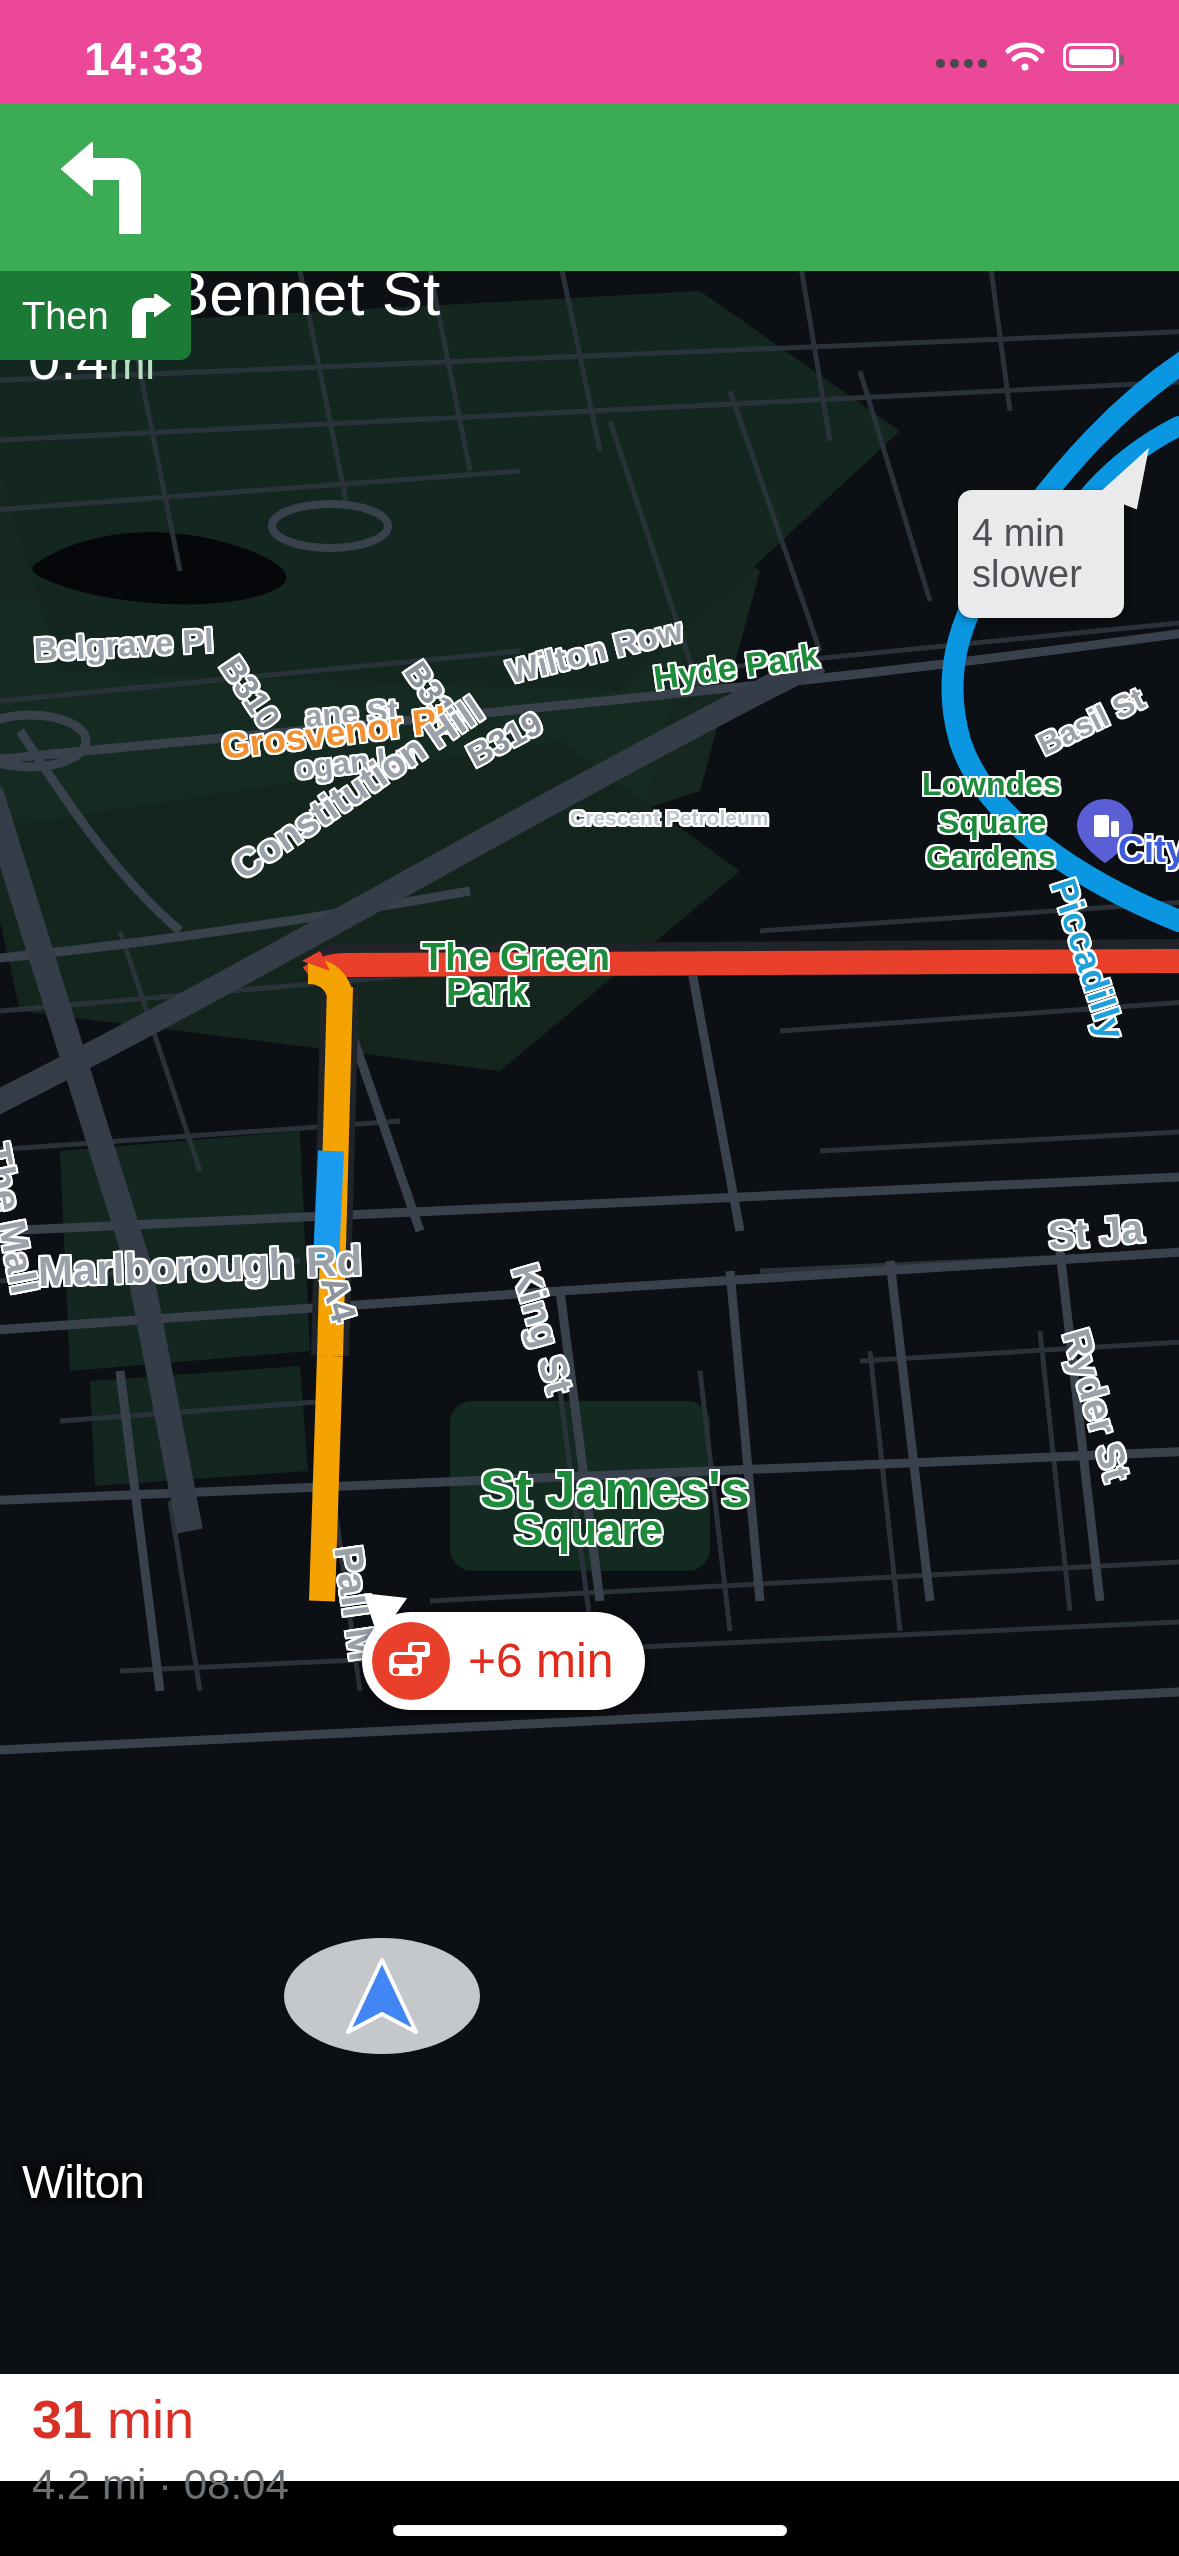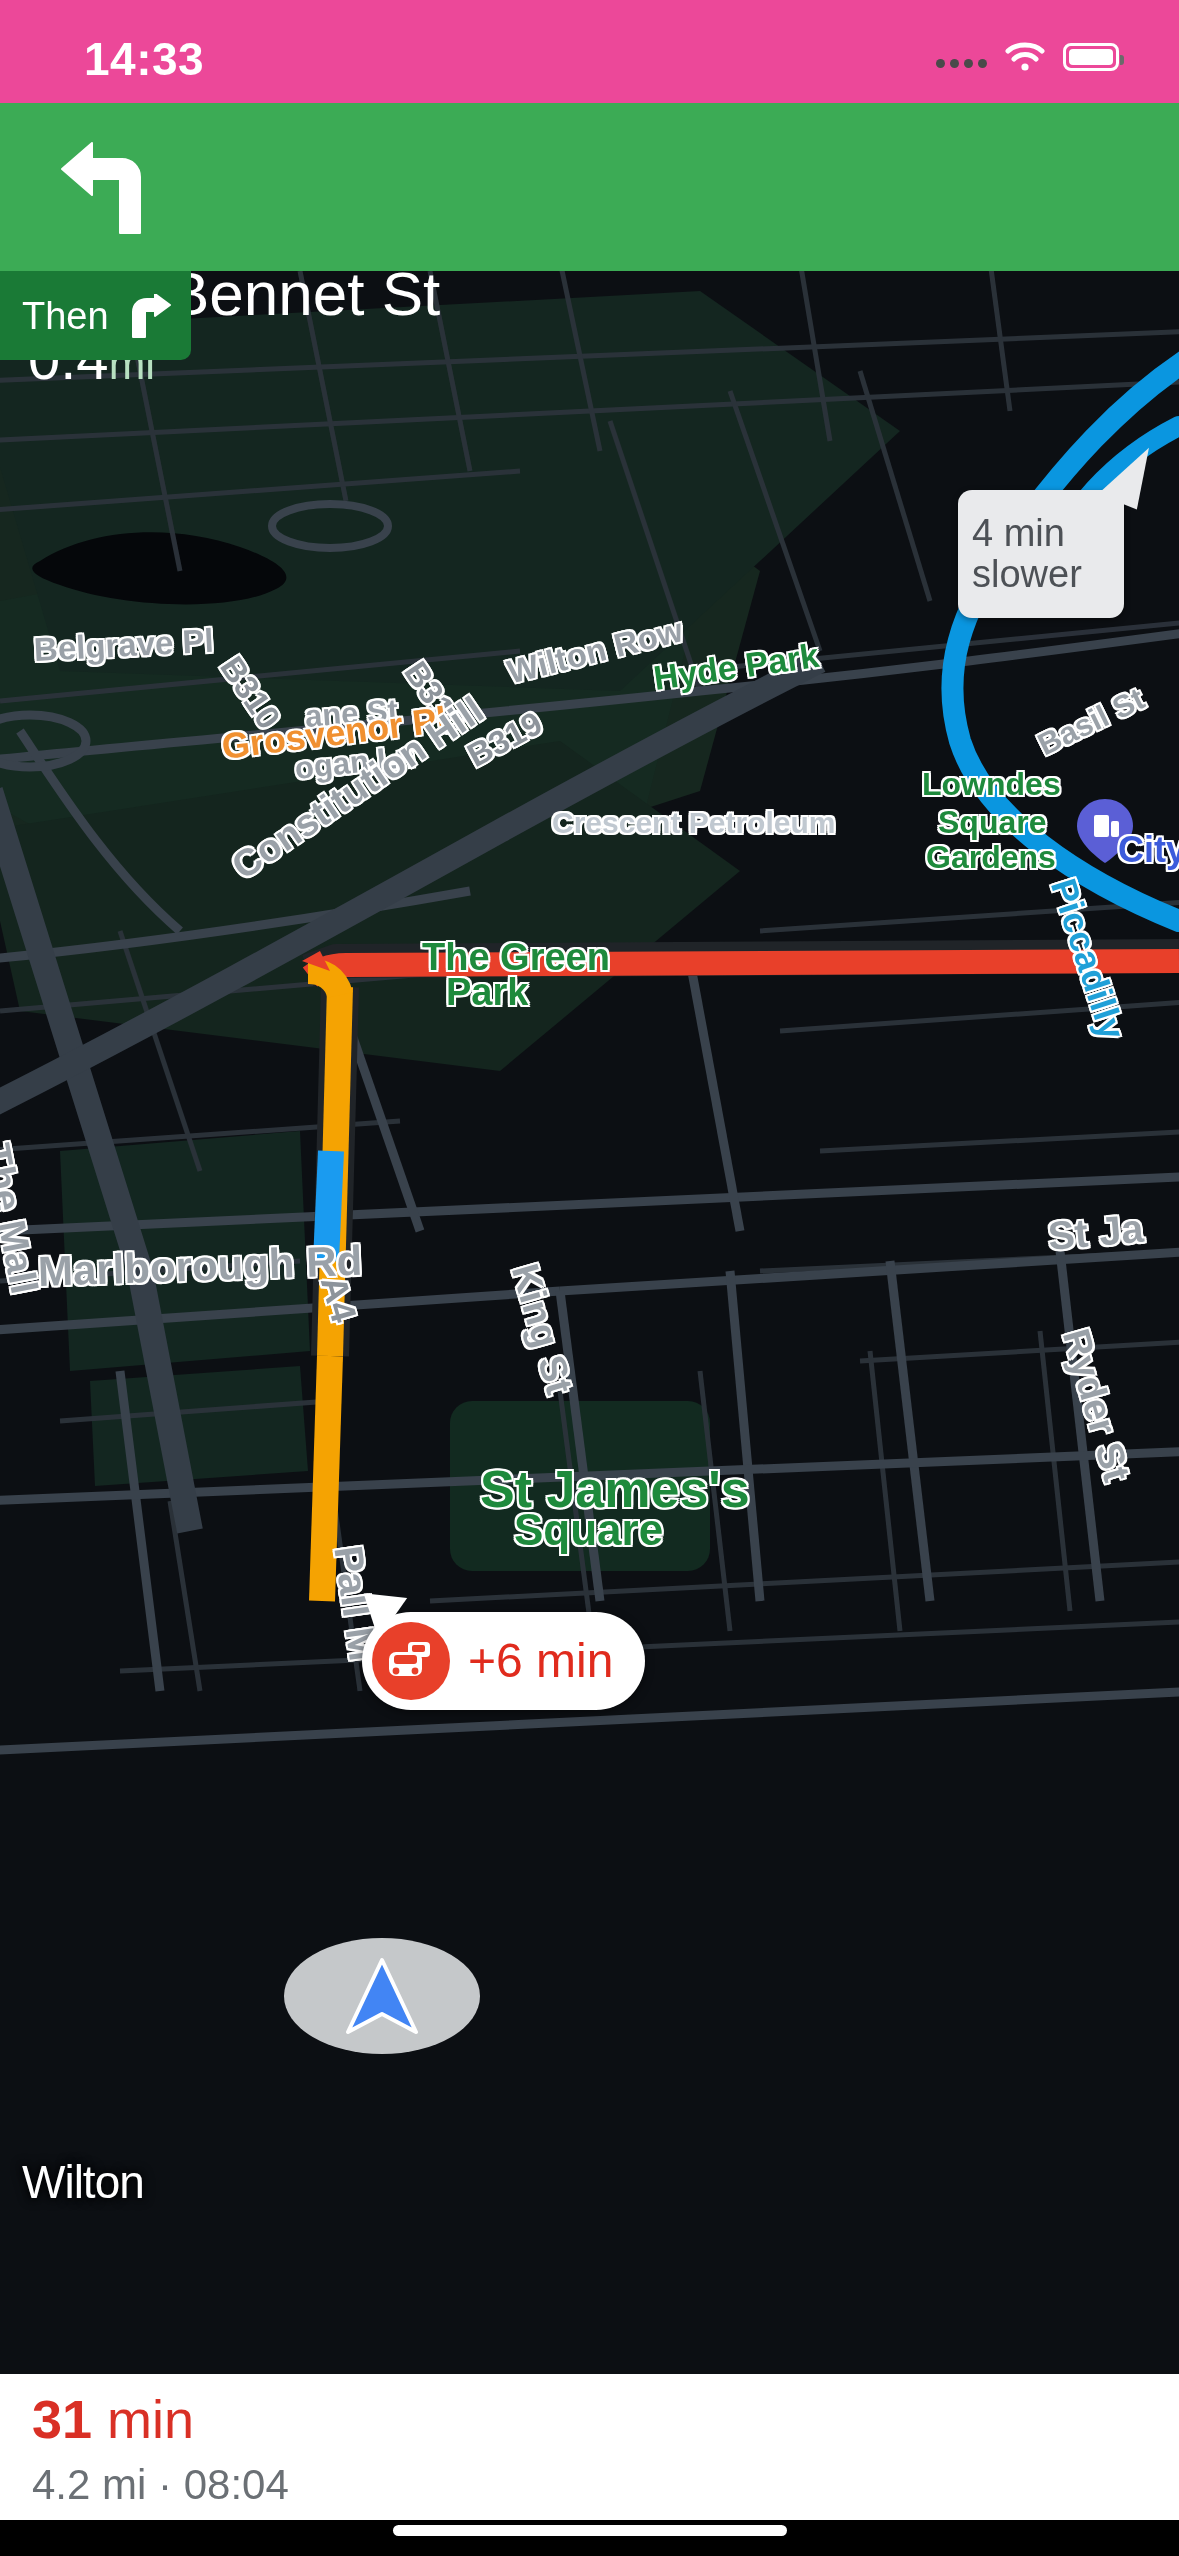--- a/index.html
+++ b/index.html
@@ -127,21 +127,21 @@
 
   .google-logo{
     position:absolute; left:22px; top:2155px; z-index:36;
     color:#fff; font-size:46px; font-weight:500; letter-spacing:-1px;
     font-family:"Liberation Sans", sans-serif;
     text-shadow:0 0 12px rgba(0,0,0,.95), 0 0 6px rgba(0,0,0,.9);
   }
 
   
   .bottom-sheet{
-    position:absolute; left:0; top:2374px; width:1179px; height:146px;
+    position:absolute; left:0; top:2374px; width:1179px; height:107px;
     background:#fff; z-index:60;
   }
   .eta{
     position:absolute; left:32px; top:18px;
     color:#d93025; font-size:54px; line-height:1; white-space:nowrap;
   }
   .eta b{ font-weight:700; }
   .eta span.unit{ font-weight:400; }
   .sub{
     position:absolute; left:32px; top:90px;
@@ -272,21 +272,21 @@
         <div class="mlabel park" style="left: 922px; top: 495px; font-size: 32px; transform: rotate(0deg); transform-origin: left center;">Lowndes</div>
         <div class="mlabel park" style="left: 938px; top: 533px; font-size: 32px; transform: rotate(0deg); transform-origin: left center;">Square</div>
         <div class="mlabel park" style="left: 926px; top: 568px; font-size: 32px; transform: rotate(0deg); transform-origin: left center;">Gardens</div>
         <div class="mlabel blue" style="left: 1118px; top: 558px; font-size: 36px; transform: rotate(0deg); transform-origin: left center;">City</div>
         <div class="mlabel street" style="left: 34px; top: 362px; font-size: 33px; transform: rotate(-3deg); transform-origin: left center;">Belgrave Pl</div>
         <div class="mlabel road" style="left: 228px; top: 370px; font-size: 33px; transform: rotate(56deg); transform-origin: left center;">B310</div>
         <div class="mlabel road" style="left: 412px; top: 375px; font-size: 33px; transform: rotate(56deg); transform-origin: left center;">B310</div>
         <div class="mlabel street" style="left: 508px; top: 385px; font-size: 33px; transform: rotate(-14deg); transform-origin: left center;">Wilton Row</div>
         <div class="mlabel park" style="left: 654px; top: 388px; font-size: 34px; transform: rotate(-8deg); transform-origin: left center;">Hyde Park</div>
         <div class="mlabel orange" style="left: 222px; top: 455px; font-size: 36px; transform: rotate(-7deg); transform-origin: left center;">Grosvenor Pl</div>
-        <div class="mlabel poi" style="left: 520px; top: 535px; font-size: 30px; transform: rotate(0deg); transform-origin: left center; padding-left: 32px;">Crescent Petroleum</div>
+        <div class="mlabel poi" style="left: 538px; top: 535px; font-size: 21px; transform: rotate(0deg); transform-origin: left center; padding-left: 32px;">Crescent Petroleum</div>
         <div class="mlabel cyan" style="left: 1062px; top: 588px; font-size: 36px; transform: rotate(72deg); transform-origin: left center;">Piccadilly</div>
         <div class="mlabel street" style="left: 236px; top: 580px; font-size: 38px; transform: rotate(-34deg); transform-origin: left center;">Constitution Hill</div>
         <div class="mlabel park" style="left: 422px; top: 665px; font-size: 38px; transform: rotate(0deg); transform-origin: left center;">The Green</div>
         <div class="mlabel park" style="left: 446px; top: 700px; font-size: 38px; transform: rotate(0deg); transform-origin: left center;">Park</div>
         <div class="mlabel street" style="left: -4px; top: 854px; font-size: 38px; transform: rotate(79deg); transform-origin: left center;">The Mall</div>
         <div class="mlabel street" style="left: 38px; top: 980px; font-size: 42px; transform: rotate(-2deg); transform-origin: left center;">Marlborough Rd</div>
         <div class="mlabel street" style="left: 1048px; top: 945px; font-size: 40px; transform: rotate(-5deg); transform-origin: left center;">St Ja</div>
         <div class="mlabel street" style="left: 524px; top: 975px; font-size: 38px; transform: rotate(74deg); transform-origin: left center;">King St</div>
         <div class="mlabel street" style="left: 1075px; top: 1040px; font-size: 38px; transform: rotate(74deg); transform-origin: left center;">Ryder St</div>
         <div class="mlabel road" style="left: 332px; top: 985px; font-size: 36px; transform: rotate(74deg); transform-origin: left center;">A4</div>

